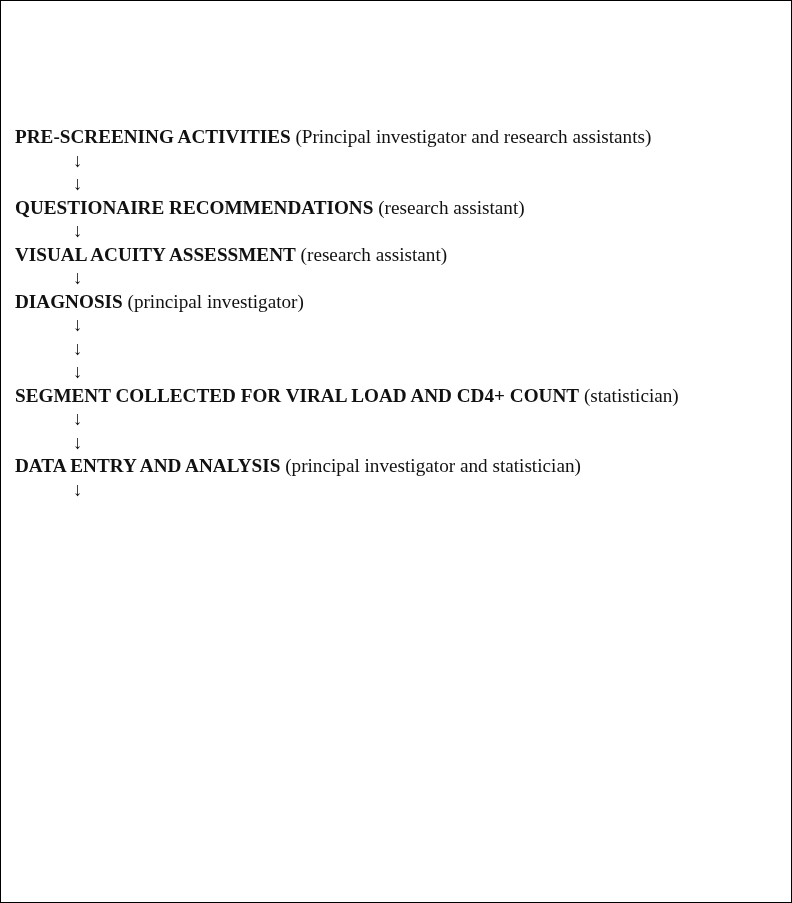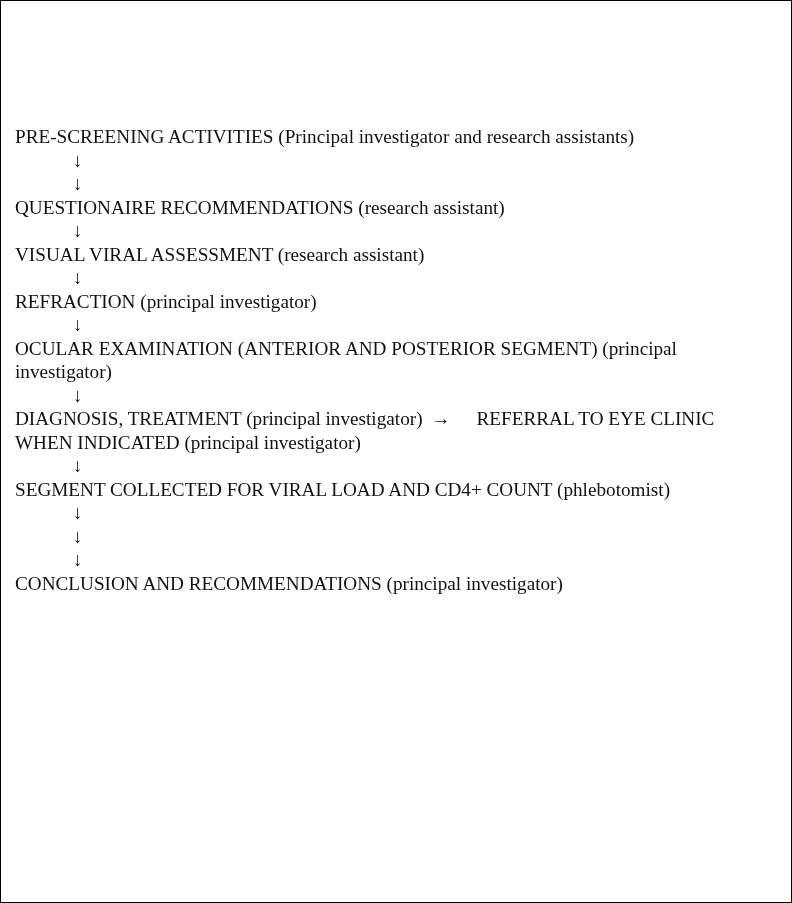--- a/index.html
+++ b/index.html
@@ -11,21 +11,21 @@
       background: #fff;
     }
     .flow {
       position: absolute; left: 14px; top: 124px; width: 760px;
       font-family: "Liberation Serif", serif;
       font-size: 19.2px;
       color: #111;
       line-height: 23.5px;
     }
     .step { margin: 0; }
-    .step b { font-weight: normal; }
+    .step b { font-weight: bold; }
     .arrow {
       display: block;
       padding-left: 58px;
       height: 23.5px;
       line-height: 23.5px;
       font-size: 19px;
     }
     .inline-arrow { display: inline-block; margin: 0 4px; }
     .gap { display: inline-block; width: 22px; }
   </style>
@@ -36,35 +36,33 @@
   <div class="flow">
 
     <p class="step"><b>PRE-SCREENING ACTIVITIES</b><span> (Principal investigator and research assistants)</span></p>
     <span class="arrow">↓</span>
 
     <span class="arrow">↓</span>
 
     <p class="step"><b>QUESTIONAIRE RECOMMENDATIONS</b><span> (research assistant)</span></p>
     <span class="arrow">↓</span>
 
-    <p class="step"><b>VISUAL VIRAL ASSESSMENT</b><span> (research assistant)</span></p>
+    <p class="step"><b>VISUAL ACUITY ASSESSMENT</b><span> (research assistant)</span></p>
     <span class="arrow">↓</span>
 
-    <p class="step"><b>REFRACTION</b><span> (principal investigator)</span></p>
-    <span class="arrow">↓</span>
-
-    <p class="step"><b>OCULAR EXAMINATION</b><span> (ANTERIOR AND POSTERIOR SEGMENT) (principal investigator)</span></p>
-    <span class="arrow">↓</span>
-
-    <p class="step"><b>DIAGNOSIS, TREATMENT</b><span> (principal investigator) </span><span class="inline-arrow">→</span><span class="gap"></span><b>REFERRAL TO EYE CLINIC WHEN INDICATED</b><span> (principal investigator)</span></p>
-    <span class="arrow">↓</span>
-
-    <p class="step"><b>SEGMENT COLLECTED FOR VIRAL LOAD AND CD4+ COUNT</b><span> (phlebotomist)</span></p>
+    <p class="step"><b>DIAGNOSIS</b><span> (principal investigator)</span></p>
     <span class="arrow">↓</span>
 
     <span class="arrow">↓</span>
 
     <span class="arrow">↓</span>
 
-    <p class="step"><b>CONCLUSION AND RECOMMENDATIONS</b><span> (principal investigator)</span></p>
+    <p class="step"><b>SEGMENT COLLECTED FOR VIRAL LOAD AND CD4+ COUNT</b><span> (statistician)</span></p>
+    <span class="arrow">↓</span>
+
+    <span class="arrow">↓</span>
+
+    <p class="step"><b>DATA ENTRY AND ANALYSIS</b><span> (principal investigator and statistician)</span></p>
+    <span class="arrow">↓</span>
+
 
   </div>
 </div>
 
 </body></html>

